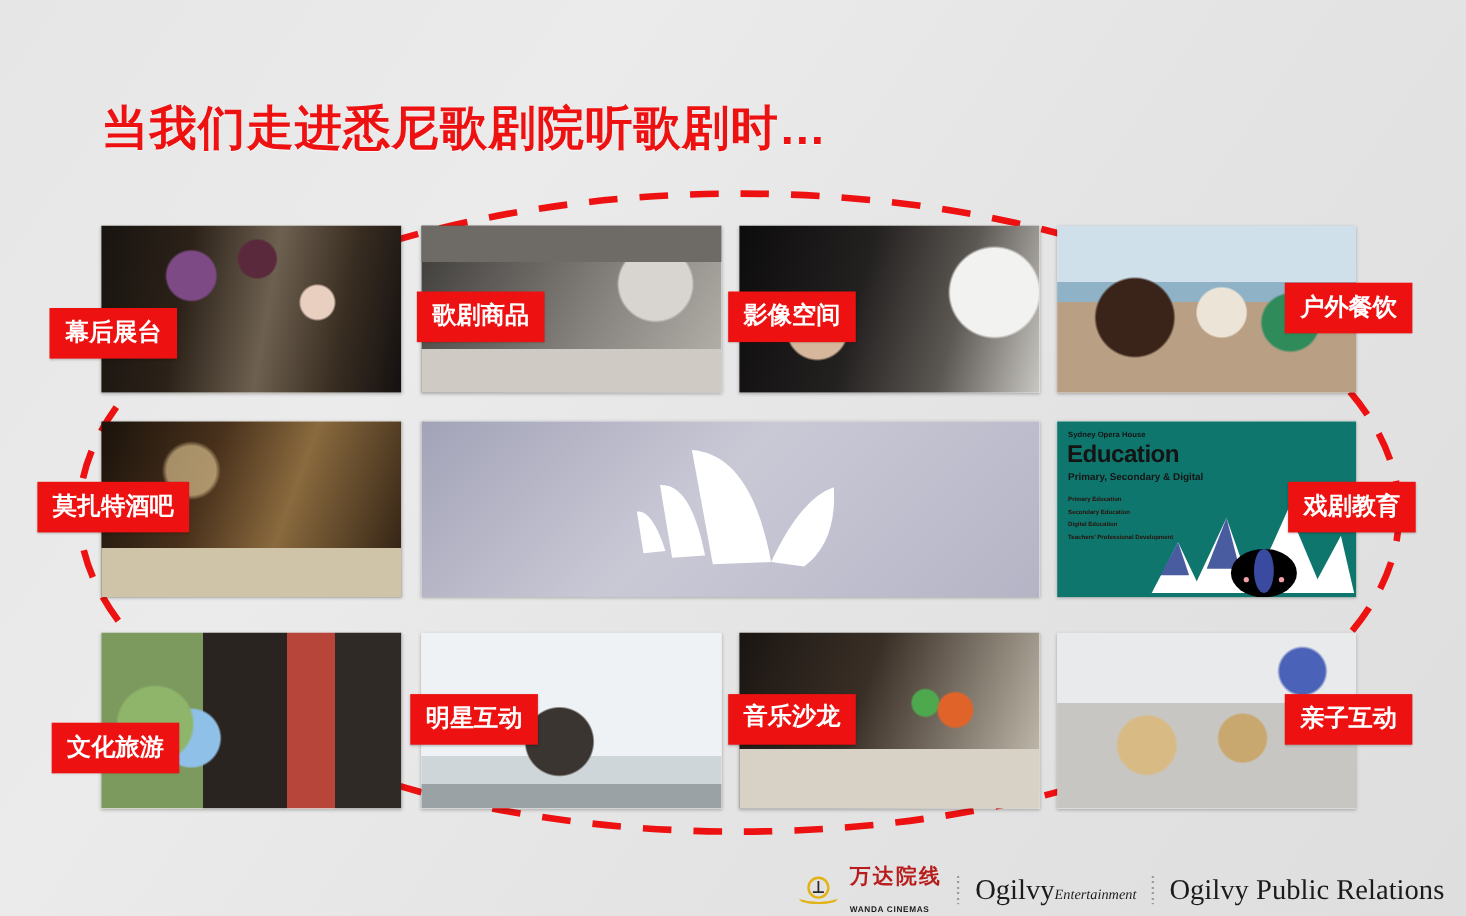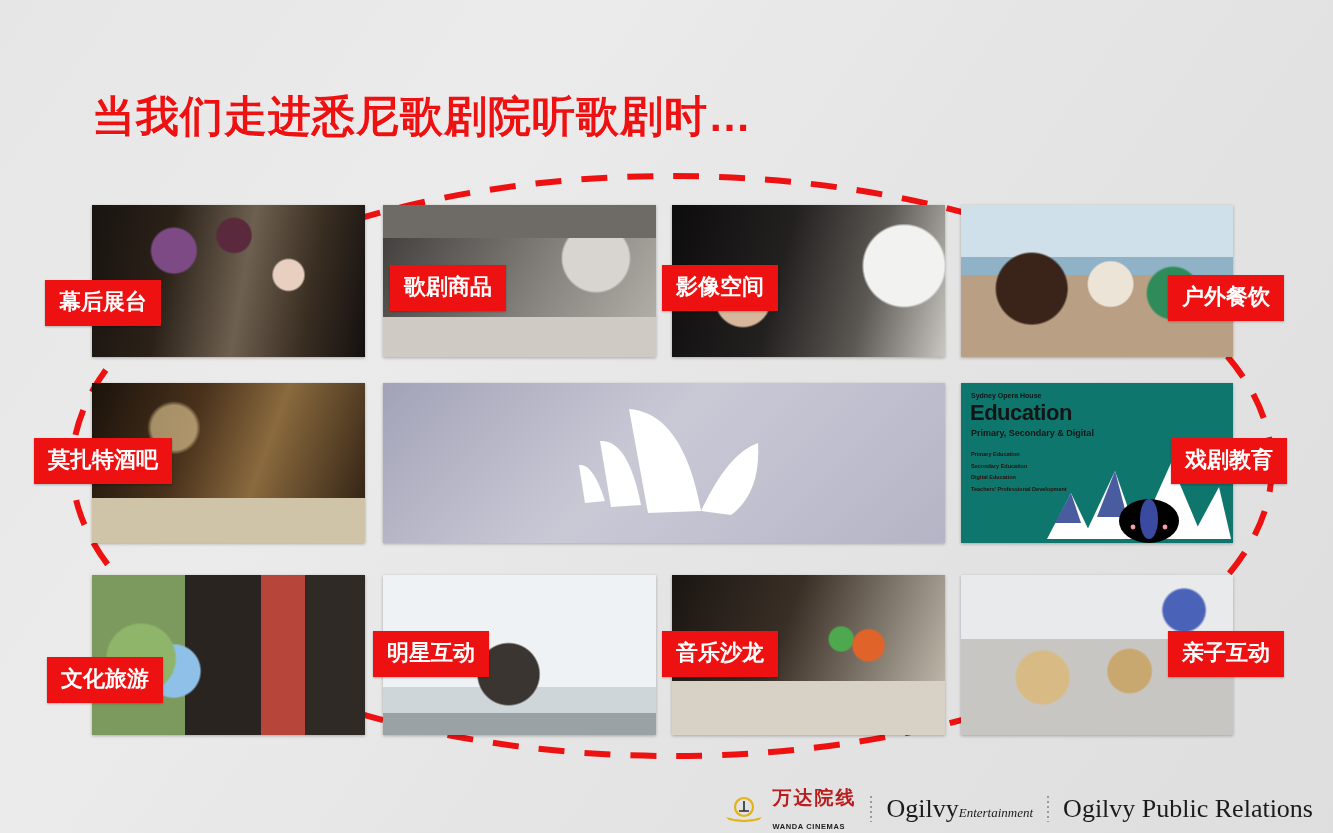--- a/index.html
+++ b/index.html
@@ -125,31 +125,31 @@
   <div class="grid">
 
     <div class="cell r1 c1">
       <div class="ph p-backstage"></div>
     </div>
     <div class="chip" style="left:-47px;top:60px;margin-top:15px;">幕后展台</div>
 
     <div class="cell r1 c2">
       <div class="ph p-shop"></div>
     </div>
-    <div class="chip" style="left:298px;top:60px;">歌剧商品</div>
+    <div class="chip" style="left:287px;top:60px;">歌剧商品</div>
 
     <div class="cell r1 c3">
       <div class="ph p-digital"></div>
     </div>
     <div class="chip" style="left:570px;top:60px;">影像空间</div>
 
     <div class="cell r1 c4">
       <div class="ph p-dining"></div>
     </div>
-    <div class="chip" style="left:1076px;top:70px;font-family:Liberation Serif, serif;">户外餐饮</div>
+    <div class="chip" style="left:1076px;top:52px;font-family:Liberation Serif, serif;">户外餐饮</div>
 
     <div class="cell r2 c1">
       <div class="ph p-bar"></div>
     </div>
     <div class="chip" style="left:-58px;top:233px;">莫扎特酒吧</div>
 
     <div class="cell r2 cwide">
       <div class="ph p-soh">
         <svg viewBox="0 0 562 160" width="562" height="160" xmlns="http://www.w3.org/2000/svg">
           <g fill="#ffffff">
@@ -205,21 +205,21 @@
     <div class="chip" style="left:-45px;top:426px;margin-top:26px;">文化旅游</div>
 
     <div class="cell r3 c2">
       <div class="ph p-star"></div>
     </div>
     <div class="chip" style="left:281px;top:426px;">明星互动</div>
 
     <div class="cell r3 c3">
       <div class="ph p-salon"></div>
     </div>
-    <div class="chip" style="left:570px;top:426px;">音乐沙龙</div>
+    <div class="chip" style="left:570px;top:426px;font-family:Liberation Mono, monospace;">音乐沙龙</div>
 
     <div class="cell r3 c4">
       <div class="ph p-kids"></div>
     </div>
     <div class="chip" style="left:1076px;top:426px;">亲子互动</div>
   </div>
 
   <div class="footer">
     <div class="wanda">
       <div class="wanda-mark">

